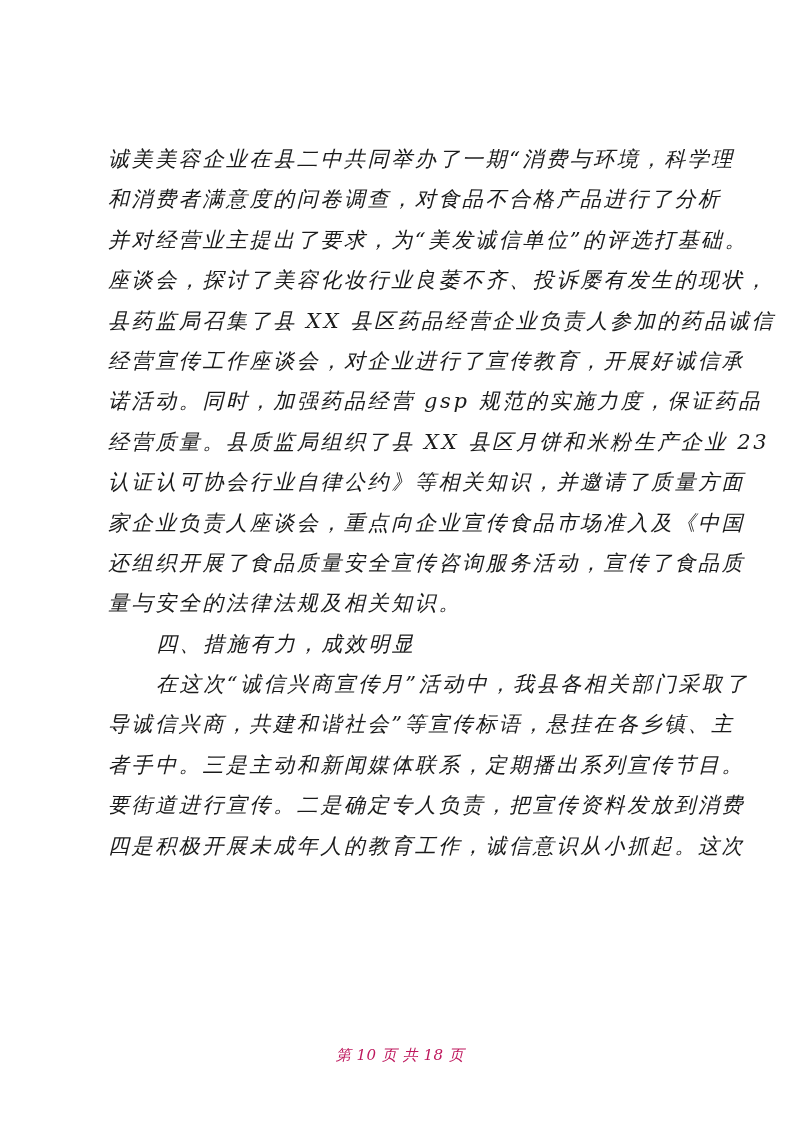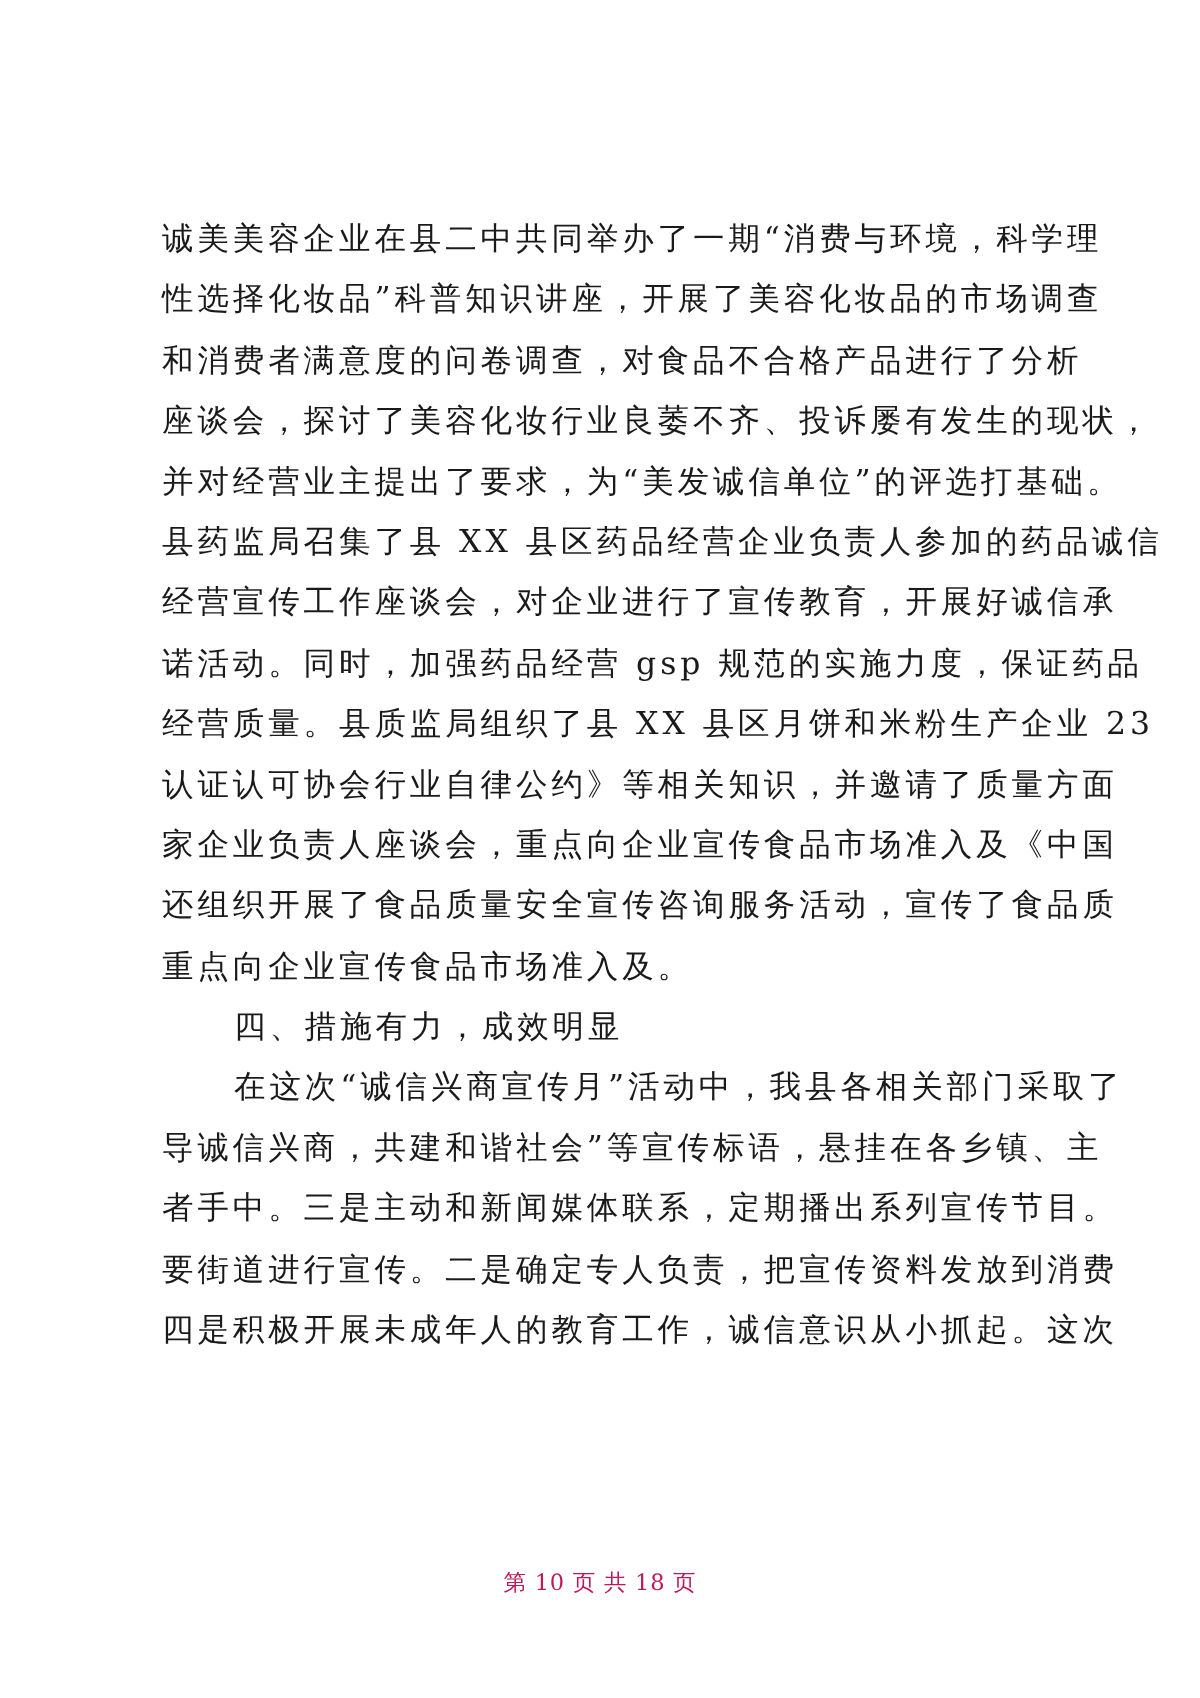--- a/index.html
+++ b/index.html
@@ -15,20 +15,21 @@
     font-family: "DejaVu Serif", "Liberation Serif", serif;
     color: #1a1a1a;
   }
   .page {
     position: absolute;
     left: 0;
     top: 0;
     width: 800px;
     height: 1040px;
     background: #ffffff;
+    font-style: italic;
   }
   .body-text {
     position: absolute;
     left: 108px;
     top: 139px;
     width: 584px;
   }
   .line {
     height: 40.4px;
     line-height: 40.4px;
@@ -54,32 +55,31 @@
     color: #be185d;
     letter-spacing: 0.5px;
   }
 </style>
 </head>
 <body>
 
 <div class="page">
   <div class="body-text">
     <div class="line">诚美美容企业在县二中共同举办了一期“消费与环境，科学理</div>
-    <div class="line">性选择化妆品”科普知识讲座，开展了美容化妆品的市场调查</div>
     <div class="line">和消费者满意度的问卷调查，对食品不合格产品进行了分析</div>
+    <div class="line">并对经营业主提出了要求，为“美发诚信单位”的评选打基础。</div>
     <div class="line">座谈会，探讨了美容化妆行业良萎不齐、投诉屡有发生的现状，</div>
-    <div class="line">并对经营业主提出了要求，为“美发诚信单位”的评选打基础。</div>
     <div class="line">县药监局召集了县 XX 县区药品经营企业负责人参加的药品诚信</div>
     <div class="line">经营宣传工作座谈会，对企业进行了宣传教育，开展好诚信承</div>
     <div class="line">诺活动。同时，加强药品经营 gsp 规范的实施力度，保证药品</div>
     <div class="line">经营质量。县质监局组织了县 XX 县区月饼和米粉生产企业 23</div>
     <div class="line">认证认可协会行业自律公约》等相关知识，并邀请了质量方面</div>
     <div class="line">家企业负责人座谈会，重点向企业宣传食品市场准入及《中国</div>
     <div class="line">还组织开展了食品质量安全宣传咨询服务活动，宣传了食品质</div>
-    <div class="line last">重点向企业宣传食品市场准入及。</div>
+    <div class="line last">量与安全的法律法规及相关知识。</div>
     <div class="line last indent">四、措施有力，成效明显</div>
     <div class="line indent">在这次“诚信兴商宣传月”活动中，我县各相关部门采取了</div>
     <div class="line">导诚信兴商，共建和谐社会”等宣传标语，悬挂在各乡镇、主</div>
     <div class="line">者手中。三是主动和新闻媒体联系，定期播出系列宣传节目。</div>
     <div class="line">要街道进行宣传。二是确定专人负责，把宣传资料发放到消费</div>
     <div class="line">四是积极开展未成年人的教育工作，诚信意识从小抓起。这次</div>
   </div>
 
   <div class="footer">第 10 页 共 18 页</div>
 </div>

